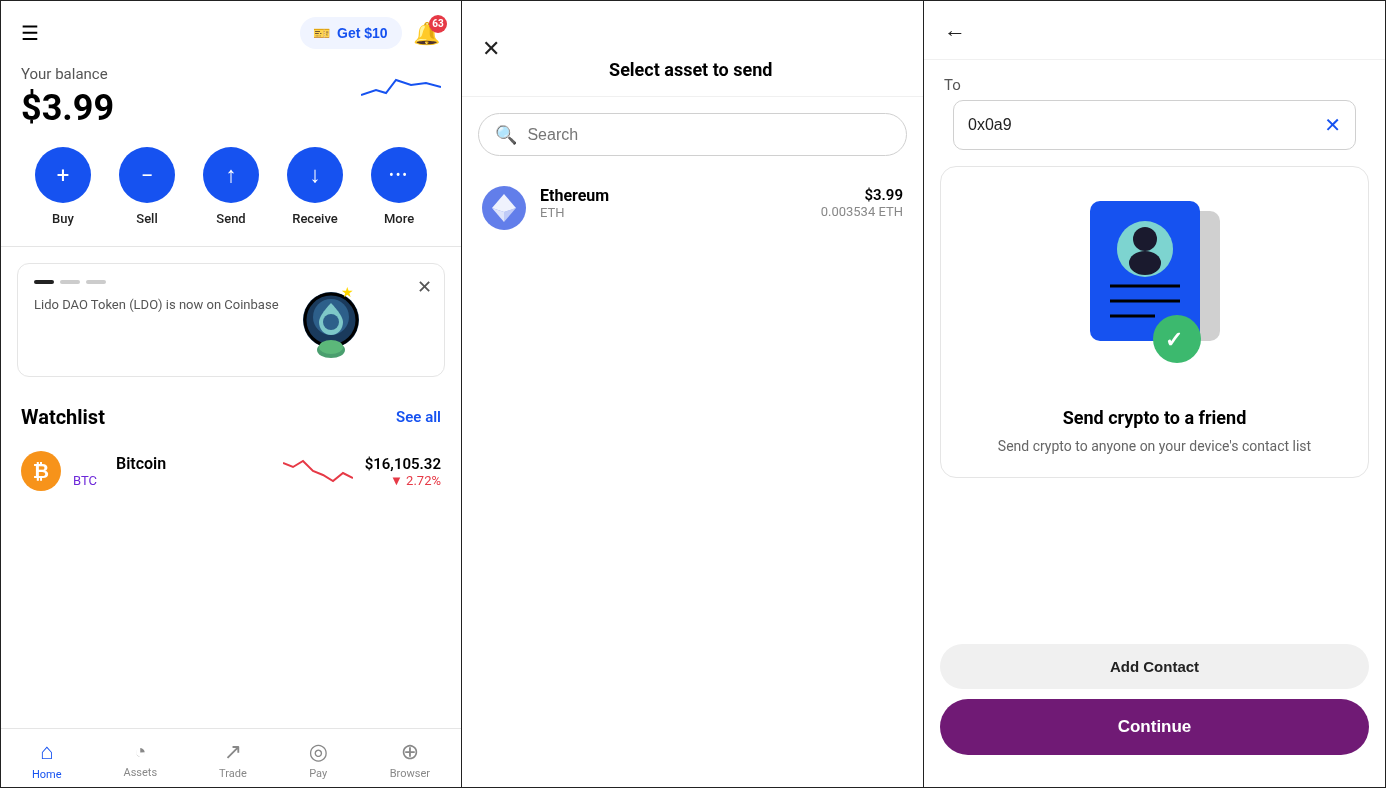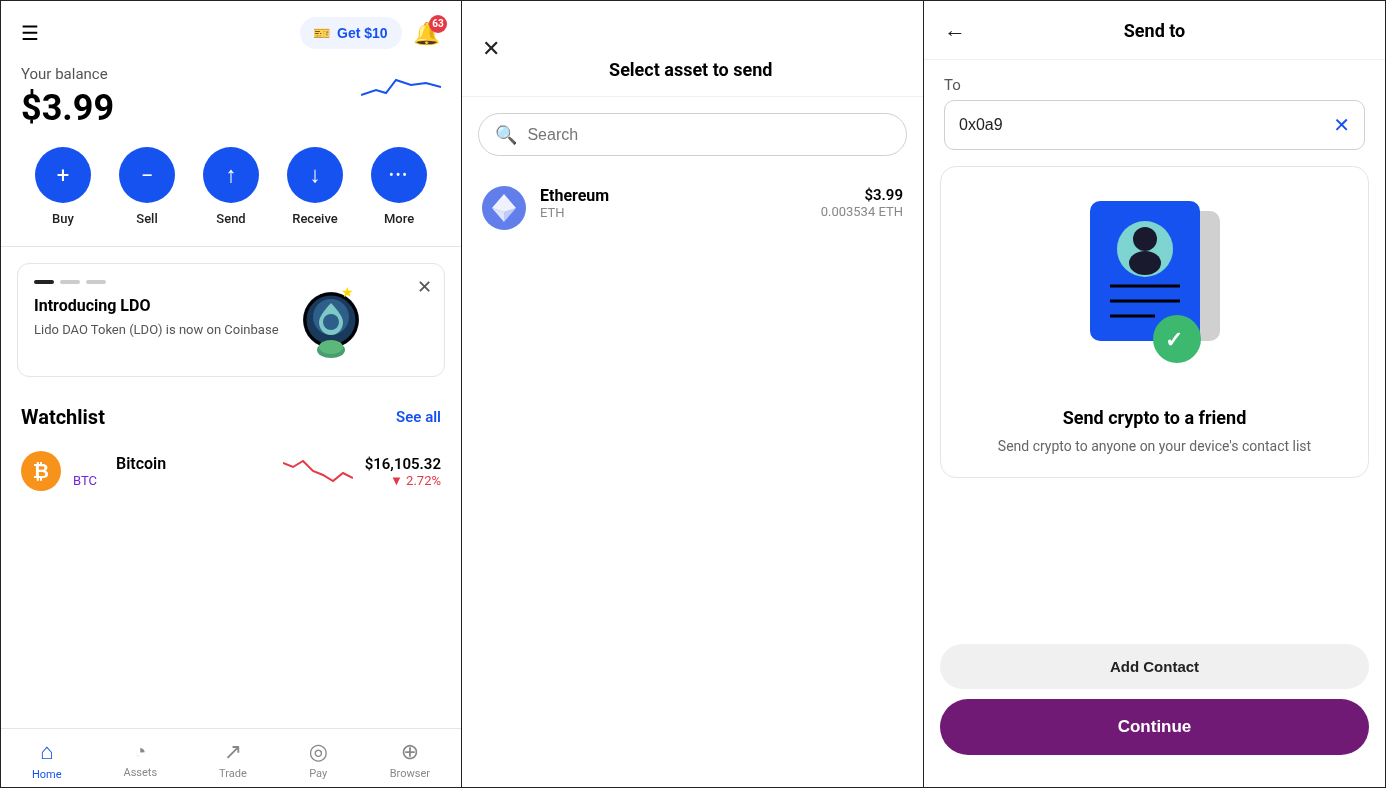--- a/index.html
+++ b/index.html
@@ -181,21 +181,21 @@
     
     .right-header {
       display: flex; align-items: center; justify-content: space-between;
       padding: 16px 20px;
       border-bottom: 1px solid #f0f0f0;
     }
     .back-btn { font-size: 22px; cursor: pointer; color: #222; }
     .right-title { font-size: 18px; font-weight: 700; text-align: center; flex: 1; }
     .to-label { font-size: 15px; color: #555; padding: 16px 20px 6px; }
     .address-input-wrap {
-      margin: 0 20px 16px;
+      margin: 0 29px 16px;
       border: 1.5px solid #d0d0d0;
       border-radius: 10px;
       display: flex; align-items: center;
       padding: 12px 14px;
     }
     .address-input {
       flex: 1; border: none; outline: none;
       font-size: 16px; color: #222;
       background: transparent;
     }
@@ -294,21 +294,20 @@
 
   <div class="divider"></div>
 
   <div class="promo-card">
     <div>
       <div class="promo-dots">
         <div class="promo-dot"></div>
         <div class="promo-dot inactive"></div>
         <div class="promo-dot inactive"></div>
       </div>
-      <div class="promo-title">Introducing LDO</div>
       <div class="promo-desc">Lido DAO Token (LDO) is now on Coinbase</div>
     </div>
     <div class="promo-img">
 
       <svg width="80" height="90" viewBox="0 0 80 90">
 
         <ellipse cx="40" cy="55" rx="18" ry="10" fill="#5a7fa0" opacity="0.6"></ellipse>
 
         <circle cx="40" cy="45" r="28" fill="#1a3a5c"></circle>
         <circle cx="40" cy="45" r="26" fill="#1a3a5c" stroke="#000" stroke-width="3"></circle>
@@ -401,21 +400,20 @@
     <div class="asset-price-col">
       <div class="asset-usd">$3.99</div>
       <div class="asset-eth">0.003534 ETH</div>
     </div>
   </div>
 </div>
 
 <div class="panel panel-right">
   <div class="right-header">
     <span class="back-btn">←</span>
-    <span class="right-title">Send to</span>
     <span style="width:22px;"></span>
   </div>
 
   <div class="to-label">To</div>
   <div class="address-input-wrap">
     <input class="address-input" type="text" value="0x0a9" style="">
     <span class="clear-btn">✕</span>
   </div>
 
   <div class="friend-card">

